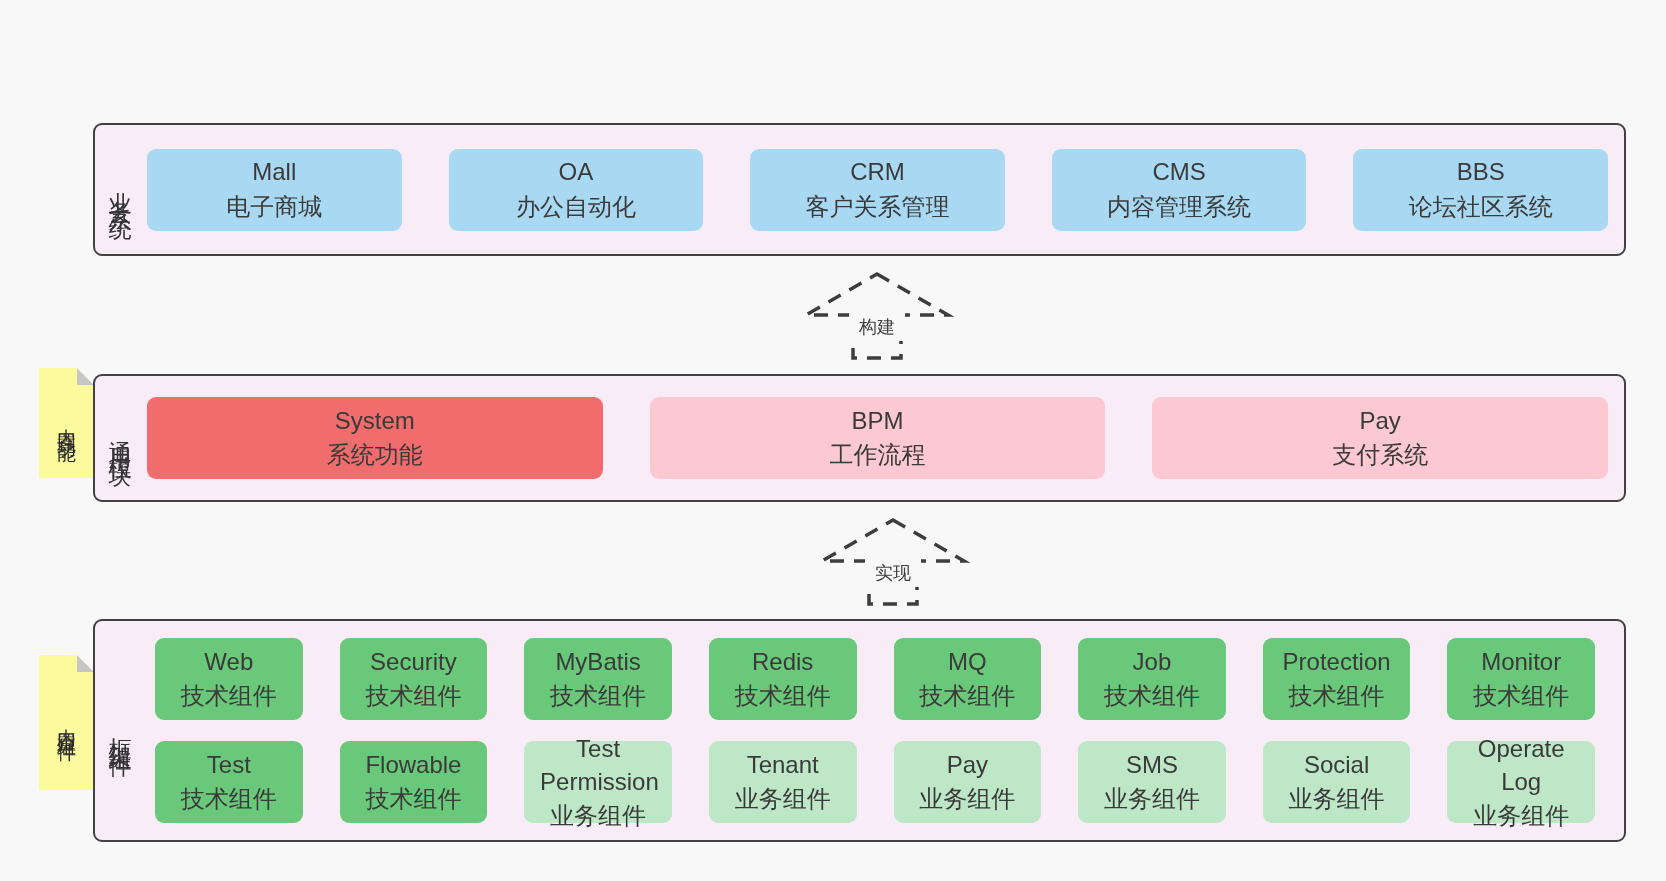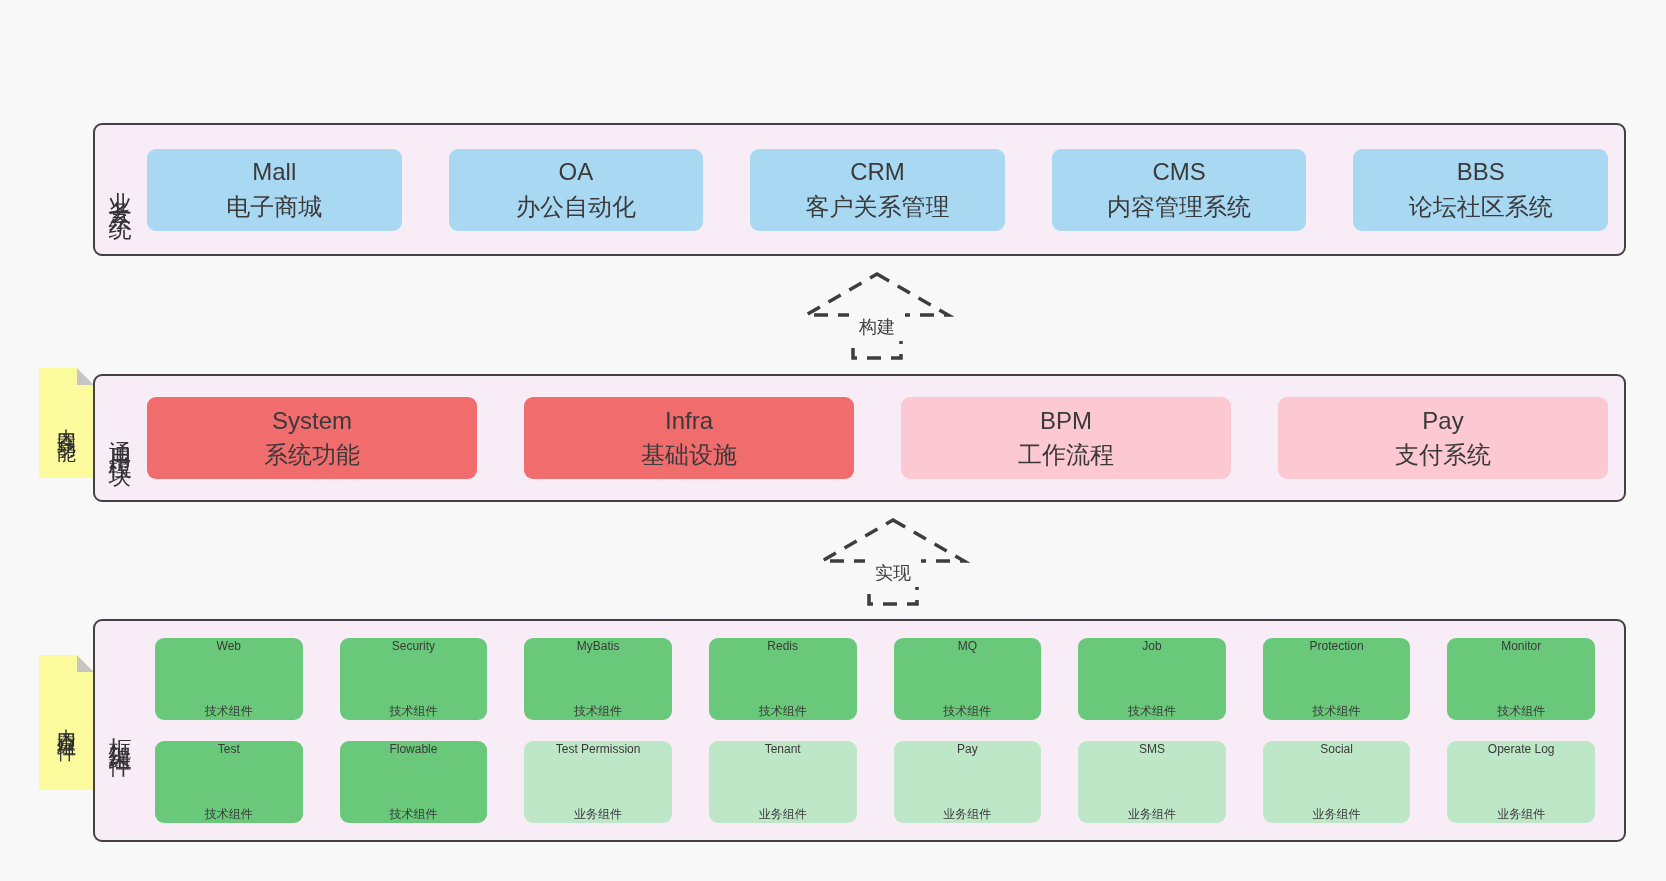--- a/index.html
+++ b/index.html
@@ -35,21 +35,21 @@
     flex:1; display:flex; flex-direction:column; justify-content:center;
     gap:21px; padding:0 29px 0 8px;
   }
   .row8 { display:flex; gap:37px; }
 
   .box {
     flex:1; height:82px; border-radius:9px;
     display:flex; flex-direction:column; align-items:center; justify-content:center;
     text-align:center; font-size:24px; line-height:1.42; color:#3a3a3a;
   }
-  .row8 .box { font-size:12px; line-height:1.4;justify-content:space-between; }
+  .row8 .box { font-size:24px; line-height:1.4; }
   .row8 .box .title { max-width:116px; }
   .box .title, .box .subtitle { display:block; }
 
   .variant-blue       { background:var(--c-blue); }
   .variant-red        { background:var(--c-red); }
   .variant-pink       { background:var(--c-pink);align-items:center; }
   .variant-green      { background:var(--c-green); }
   .variant-lightgreen { background:var(--c-lightgreen); }
 
   
@@ -119,24 +119,20 @@
   <text x="80" y="64" text-anchor="middle">构建</text>
 </svg>
 
 <div class="section" id="sec-modules">
   <div class="v-label">通用模块</div>
   <div class="row6" id="row-modules">
       <div class="box variant-red">
         <span class="title">System</span>
         <span class="subtitle">系统功能</span>
       </div>
-      <div class="box variant-red">
-        <span class="title">Infra</span>
-        <span class="subtitle">基础设施</span>
-      </div>
       <div class="box variant-pink">
         <span class="title">BPM</span>
         <span class="subtitle">工作流程</span>
       </div>
       <div class="box variant-pink">
         <span class="title">Pay</span>
         <span class="subtitle">支付系统</span>
       </div>
     </div>
 </div>

